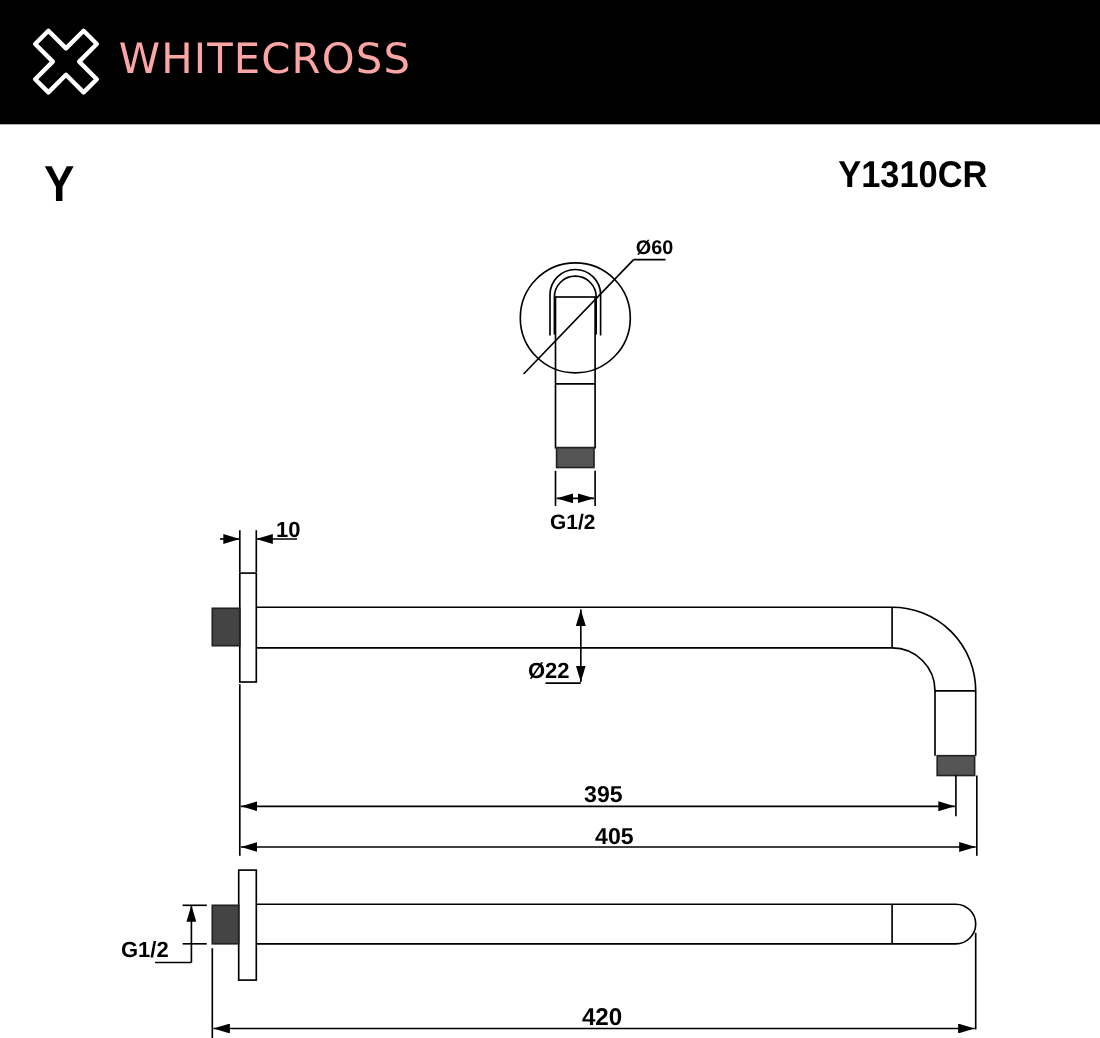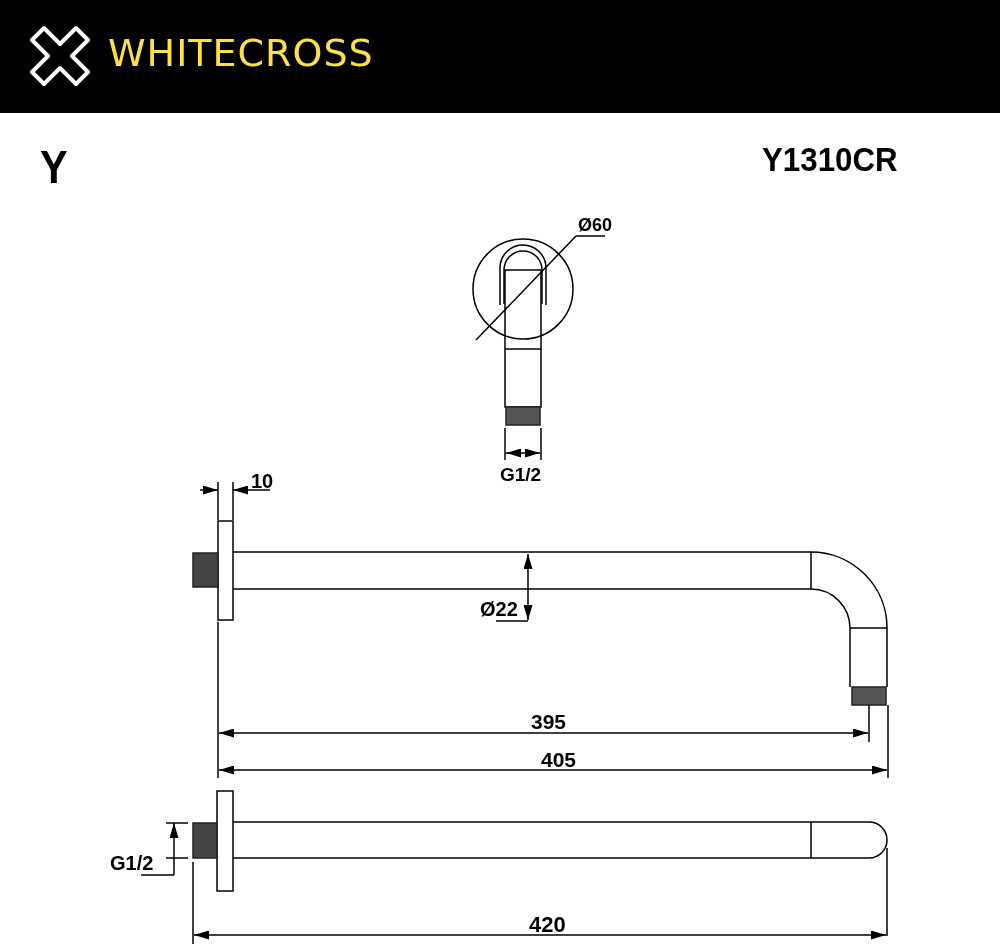--- a/index.html
+++ b/index.html
@@ -1,18 +1,18 @@
 <!DOCTYPE html>
 <html><head>
 <meta charset="utf-8">
 <style>
   html, body { margin:0; padding:0; background:#ffffff; }
   body { width:1000px; height:944px; position:relative; overflow:hidden; font-family:"Liberation Sans", sans-serif; }
   .header { position:absolute; left:0; top:0; width:1000px; height:113px; background:#000000; }
-  .brand { position:absolute; left:108px; top:31px; color:#fde047; font-family:"DejaVu Sans", sans-serif; font-size:38px; letter-spacing:1px; font-weight:normal; }
+  .brand { position:absolute; left:108px; top:31px; color:#fca5a5; font-family:"DejaVu Sans", sans-serif; font-size:38px; letter-spacing:1px; font-weight:normal; }
   .logo { position:absolute; left:28px; top:24px; }
   .series { position:absolute; left:40px; top:140px; font-size:46px; font-weight:bold; color:#000; font-family:"Liberation Sans", sans-serif; transform:scaleX(0.9); transform-origin:left; }
   .model { position:absolute; left:762px; top:140px; font-size:34px; font-weight:bold; color:#000; transform:scaleX(0.92); transform-origin:left; }
   svg.draw { position:absolute; left:0; top:0; }
   .dim { font-family:"Liberation Sans", sans-serif; font-weight:bold; fill:#000; }
 </style>
 </head>
 <body>
 
 <div class="header">

